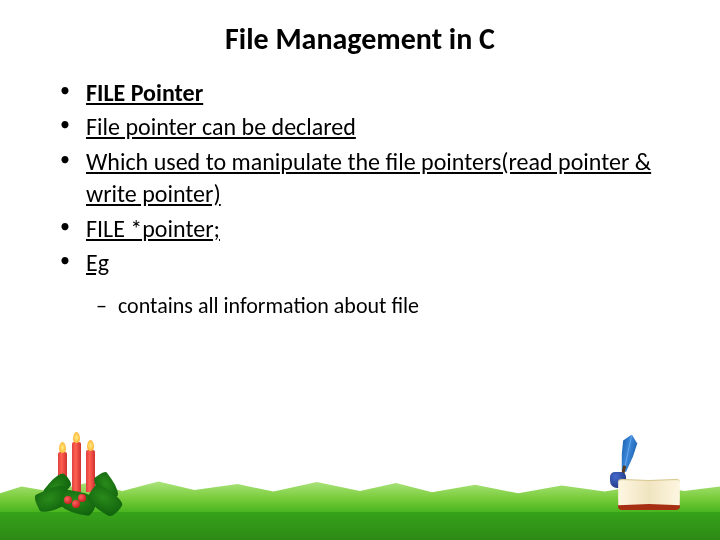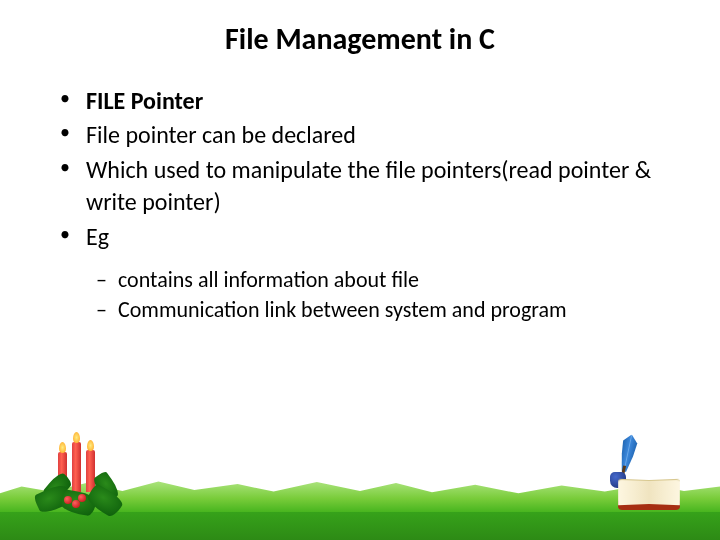--- a/index.html
+++ b/index.html
@@ -15,25 +15,26 @@
     width: 100%;
     height: 100%;
     position: relative;
     padding: 20px 40px 0 40px;
   }
   .title {
     text-align: center;
     font-size: 30px;
     font-weight: bold;
     color: #000;
-    margin-bottom: 28px;
+    margin-bottom: 20px;
   }
   .bullets {
     list-style: none;
     padding-left: 20px;
+    text-decoration: underline;
   }
   .bullets > li {
     font-size: 24px;
     color: #000;
     line-height: 1.35;
     position: relative;
     padding-left: 26px;
     margin-bottom: 2px;
   }
   .bullets > li::before {
@@ -221,26 +222,26 @@
 </head>
 <body>
 
 <div class="slide">
   <h1 class="title">File Management in C</h1>
 
   <ul class="bullets">
     <li><span class="bold">FILE Pointer</span></li>
     <li><span>File pointer can be declared</span></li>
     <li><span>Which used to manipulate the file pointers(read pointer &amp; write pointer)</span></li>
+    <li><span>FILE *pointer;</span></li>
     <li><span>Eg</span></li>
   </ul>
 
   <ul class="sub-bullets">
     <li><span>contains all information about file</span></li>
-    <li><span>Communication link between system and program</span></li>
   </ul>
 
   <div class="ground">
     <div class="grass-light"></div>
     <div class="grass-dark"></div>
   </div>
 
   <div class="holly">
     <div class="candle c1">
         <div class="flame"></div>

